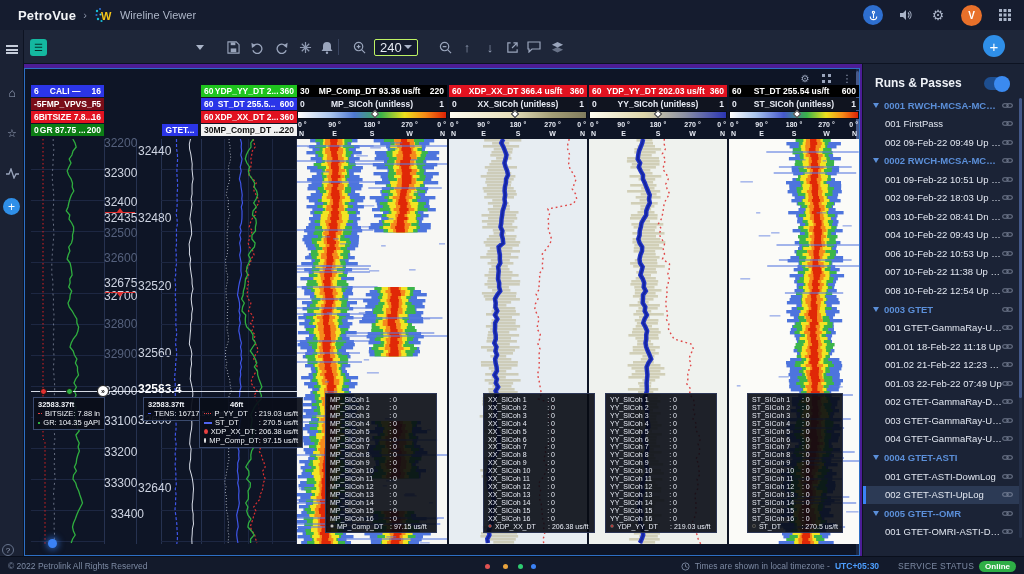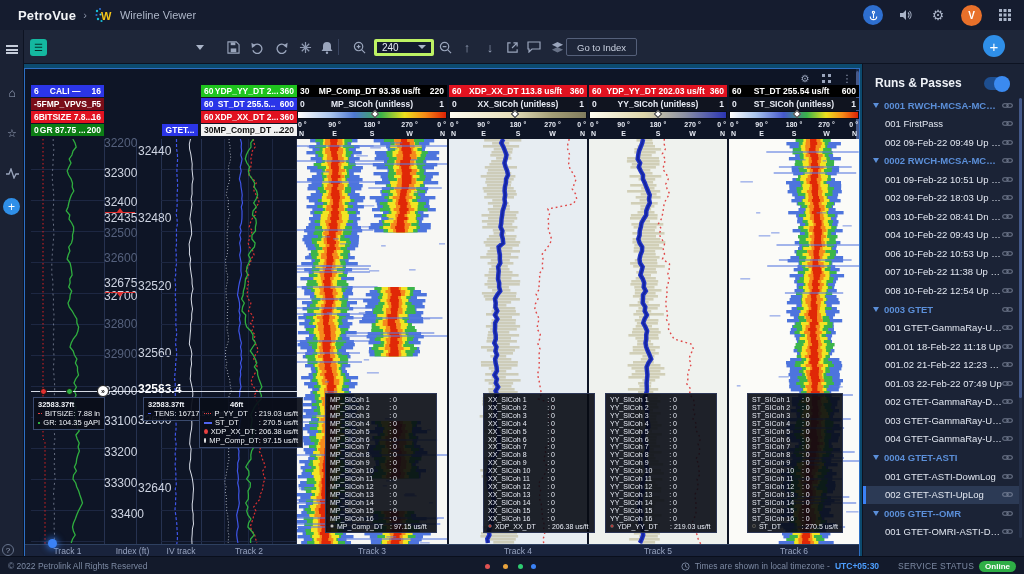--- a/index.html
+++ b/index.html
@@ -1,17 +1,17 @@
 <!DOCTYPE html>
 <html><head>
 <meta charset="utf-8">
 <style>
   *{margin:0;padding:0;box-sizing:border-box}
   html,body{background:#0b101d;font-family:"Liberation Sans",sans-serif;}
-  #stage{position:relative;width:1024px;height:574px;background:#0c4a6e;overflow:hidden;color:#dfe4ee;}
+  #stage{position:relative;width:1024px;height:574px;background:#4c1d95;overflow:hidden;color:#dfe4ee;}
 
   
   .topbar{position:absolute;left:0;top:0;width:1024px;height:30px;background:#151c2f;display:flex;align-items:center;}
   .brand{font-weight:bold;font-size:13px;color:#f2f4f8;margin-left:18px;letter-spacing:.2px}
   .crumbsep{color:#8a93a8;font-size:11px;margin:0 7px}
   .applogo{width:20px;height:18px;margin-right:6px}
   .apptitle{font-size:11px;color:#aeb7c9}
   .topicons{position:absolute;right:10px;top:0;height:30px;display:flex;align-items:center;gap:14px}
   .ticon-top{width:18px;height:18px;display:flex;align-items:center;justify-content:center;color:#aab4c8;cursor:pointer}
   .bluecirc{width:20px;height:20px;border-radius:50%;background:#2e6fd0;display:flex;align-items:center;justify-content:center}
@@ -19,21 +19,21 @@
 
   
   .toolbar{position:absolute;left:0;top:30px;width:1024px;height:34px;background:#1e2639;border-bottom:1px solid #0d1322;}
   .tb-item{position:absolute;top:0;height:34px;display:flex;align-items:center}
   .teal-ic{width:17px;height:17px;border-radius:3px;background:#14b8a0;display:flex;align-items:center;justify-content:center;color:#04312a;font-size:10px}
   .doc-title{font-size:12px;font-weight:bold;color:#f0f3f8;line-height:12px}
   .badge{display:inline-block;background:#14c3a2;color:#06392e;font-size:7.5px;font-weight:bold;border-radius:2px;padding:1px 4px;margin-top:2px}
   .caret{width:0;height:0;border-left:4px solid transparent;border-right:4px solid transparent;border-top:5px solid #aab4c8}
   .ticon{width:18px;height:18px;display:flex;align-items:center;justify-content:center;color:#9aa5bc;cursor:pointer}
   .tb-divider{width:1px;height:16px;background:#3a4560}
-  .scale-select{width:60px;height:17px;border:3px solid #bef264;border-radius:2px;background:#141b2e;color:#e5e9f2;font-size:10px;display:flex;align-items:center;justify-content:space-between;padding:0 5px;cursor:pointer}
+  .scale-select{width:44px;height:17px;border:1px solid #bef264;border-radius:2px;background:#141b2e;color:#e5e9f2;font-size:13px;display:flex;align-items:center;justify-content:space-between;padding:0 5px;cursor:pointer}
   .goto-btn{height:18px;border:1px solid #55607a;border-radius:2px;background:transparent;color:#c9d0df;font-size:9.5px;padding:0 10px;cursor:pointer;font-family:"Liberation Sans",sans-serif}
   .plus-fab{position:absolute;right:19px;top:5px;width:22px;height:22px;border-radius:50%;background:#2f8fe8;color:#fff;font-size:15px;display:flex;align-items:center;justify-content:center;cursor:pointer}
 
   
   .leftrail{position:absolute;left:0;top:30px;width:24px;height:526px;background:#1b2234;border-right:1px solid #0d1322}
   .rail-ic{position:absolute;left:0;width:24px;height:20px;display:flex;align-items:center;justify-content:center;color:#9aa5bc;font-size:12px;cursor:pointer}
   .rail-plus{position:absolute;left:3px;width:17px;height:17px;border-radius:50%;background:#2f8fe8;color:#fff;font-size:12px;display:flex;align-items:center;justify-content:center;cursor:pointer}
   .hamb{width:12px;height:9px;border-top:2px solid #c6cdda;border-bottom:2px solid #c6cdda;position:relative}
   .hamb::after{content:"";position:absolute;left:0;top:2.5px;width:12px;height:2px;background:#c6cdda}
 
@@ -260,23 +260,20 @@
     <div class="tb-item" style="left:548px">
         <span class="ticon">
       <svg width="13" height="13" viewBox="0 0 14 14">
             <g fill="#9aa5bc">
               <polygon points="7,1 13,4 7,7 1,4"></polygon>
               <polygon points="7,6.5 13,9.5 7,12.5 1,9.5" opacity=".6"></polygon>
             </g>
           </svg>
         </span>
       </div>
-    <div class="tb-item" style="left:566px">
-      <button class="goto-btn">Go to Index</button>
-    </div>
     <div class="plus-fab">+</div>
   </div>
 
   <nav class="leftrail">
     <span class="rail-ic" style="top:9px">
         <span class="hamb"></span>
       </span>
     <span class="rail-ic" style="top:53px">⌂</span>
     <span class="rail-ic" style="top:93px;font-size:11px">☆</span>
     <span class="rail-ic" style="top:133px">
@@ -368,21 +365,21 @@
       </div>
       <div class="dirs" style="left:272px;top:61px;width:150px">
         <span style="left: 2px; transform: none;">N</span>
         <span style="left: 25%;">E</span>
         <span style="left: 50%;">S</span>
         <span style="left: 75%;">W</span>
         <span style="left: auto; transform: none; right: 2px;">N</span>
       </div>
       <div class="imghead-row" style="left:424px;top:16px;width:138px;background:#e11220;color:#ffffff">
         <span>60</span>
-        <span class="mid">XDP_XX_DT 113.8 us/ft</span>
+        <span class="mid">XDP_XX_DT 366.4 us/ft</span>
         <span>360</span>
       </div>
       <div class="imghead-row cohrow" style="left:424px;top:29px;width:138px">
         <span>0</span>
         <span class="mid">XX_SICoh (unitless)</span>
         <span>1</span>
       </div>
       <div class="gradbar" style="left:424px;top:42px;width:138px;background:linear-gradient(to right,#fdfcf2 0%,#e6e0bd 45%,#a39e78 75%,#807c5e 100%)">
         <div class="gmark" style="left:calc(48% - 3px)"></div>
       </div>
@@ -3033,30 +3030,20 @@
         <div class="ttrow">
           <span class="mk white-dot"></span>
           <span class="ln" style="width:54.08px">MP_Comp_DT</span>
           <span>: 97.15 us/ft</span>
         </div>
       </div>
       <div class="crosshair" style="left:6px;top:322px;width:266px"></div>
       <div class="chdot" style="left:15px;top:319px;background:#e03030"></div>
       <div class="chdot" style="left:41px;top:319px;background:#2fae3f"></div>
       <div class="chcirc" style="left:72px;top:316px">»</div>
-      <div class="labelrow">
-        <div class="tracklab" style="left:6px;width:73px">Track 1</div>
-        <div class="tracklab" style="left:79px;width:57px">Index (ft)</div>
-        <div class="tracklab" style="left:136px;width:40px">IV track</div>
-        <div class="tracklab" style="left:176px;width:96px">Track 2</div>
-        <div class="tracklab" style="left:272px;width:150px">Track 3</div>
-        <div class="tracklab" style="left:424px;width:138px">Track 4</div>
-        <div class="tracklab" style="left:564px;width:138px">Track 5</div>
-        <div class="tracklab" style="left:704px;width:130px">Track 6</div>
-      </div>
     </section>
 
   <aside class="sidebar">
     <span class="sb-title">Runs &amp; Passes</span>
     <div class="toggle">
         <div class="knob"></div>
       </div>
     <div id="runlist">
         <div class="run-item group" style="top: 32px;">
           <span class="gcaret"></span>

